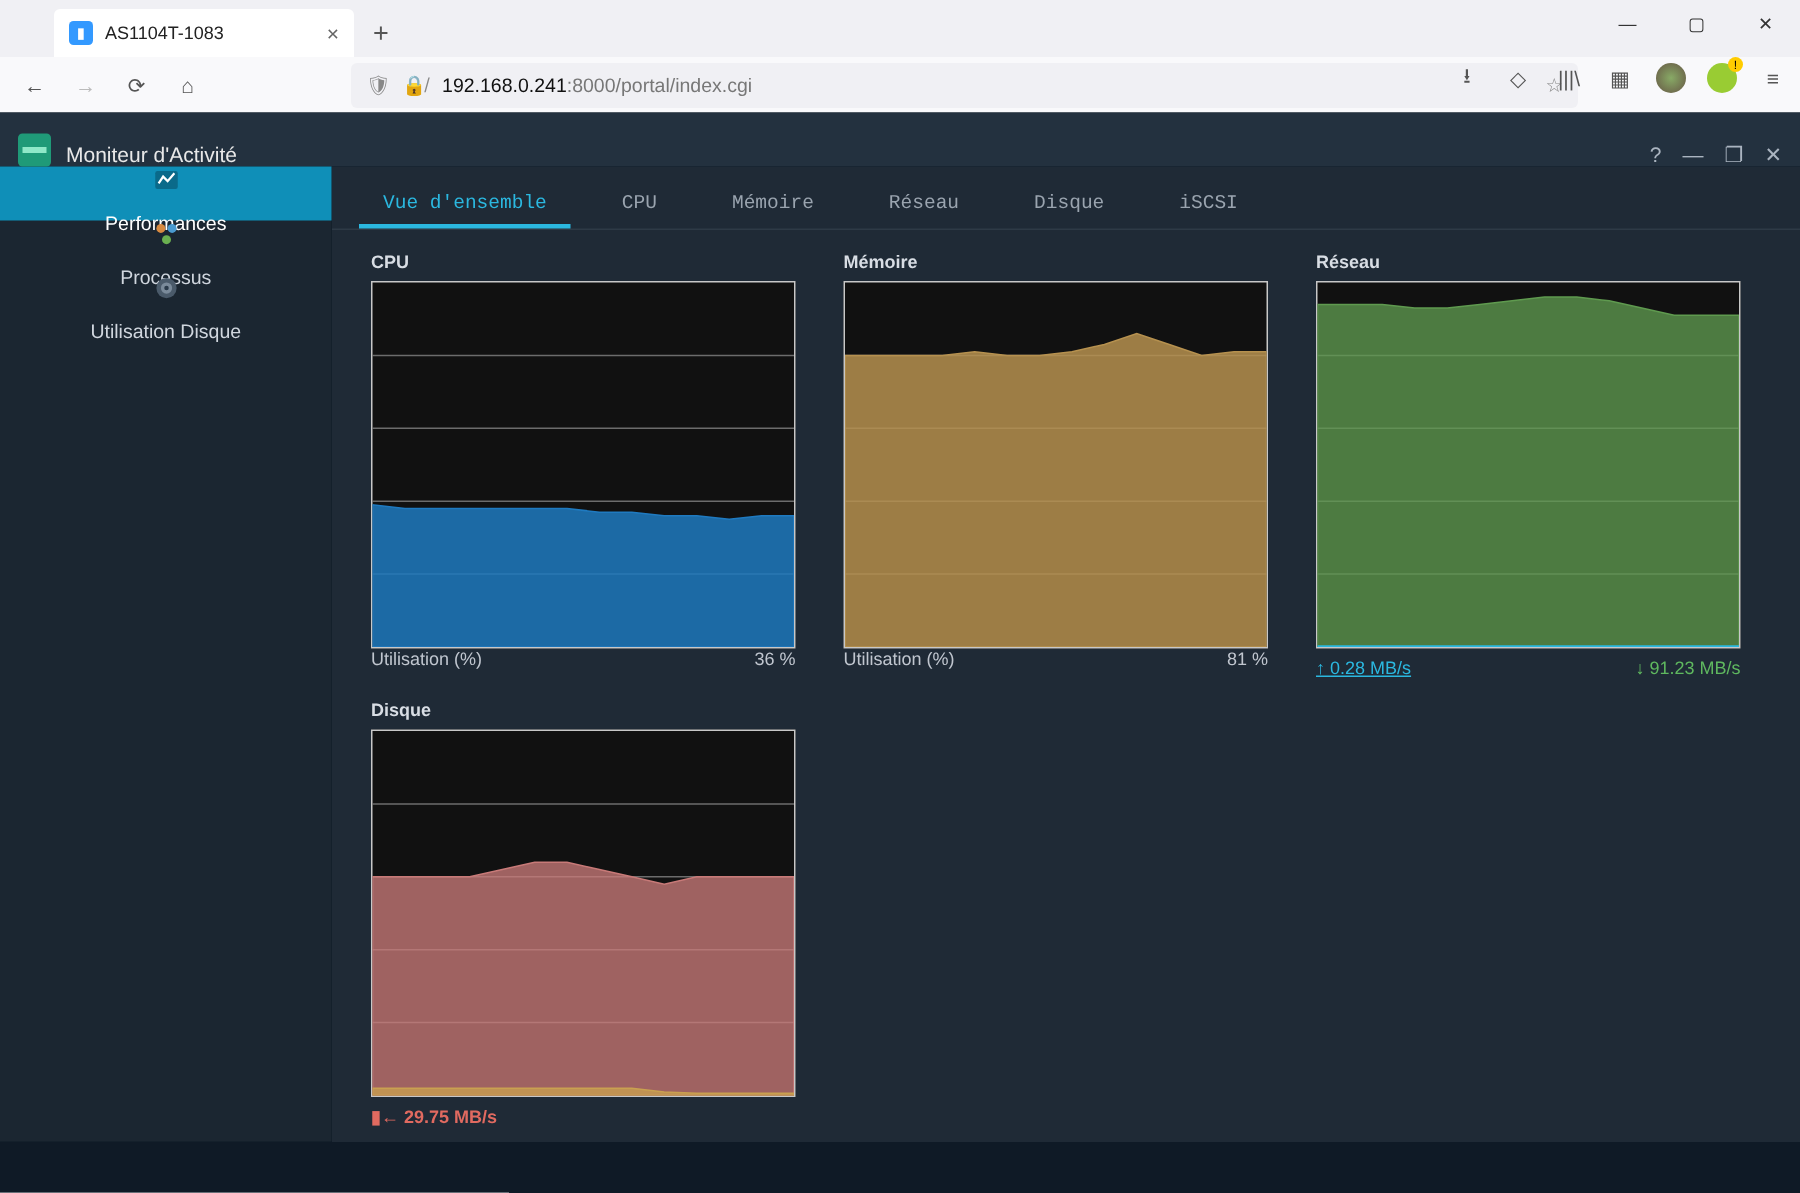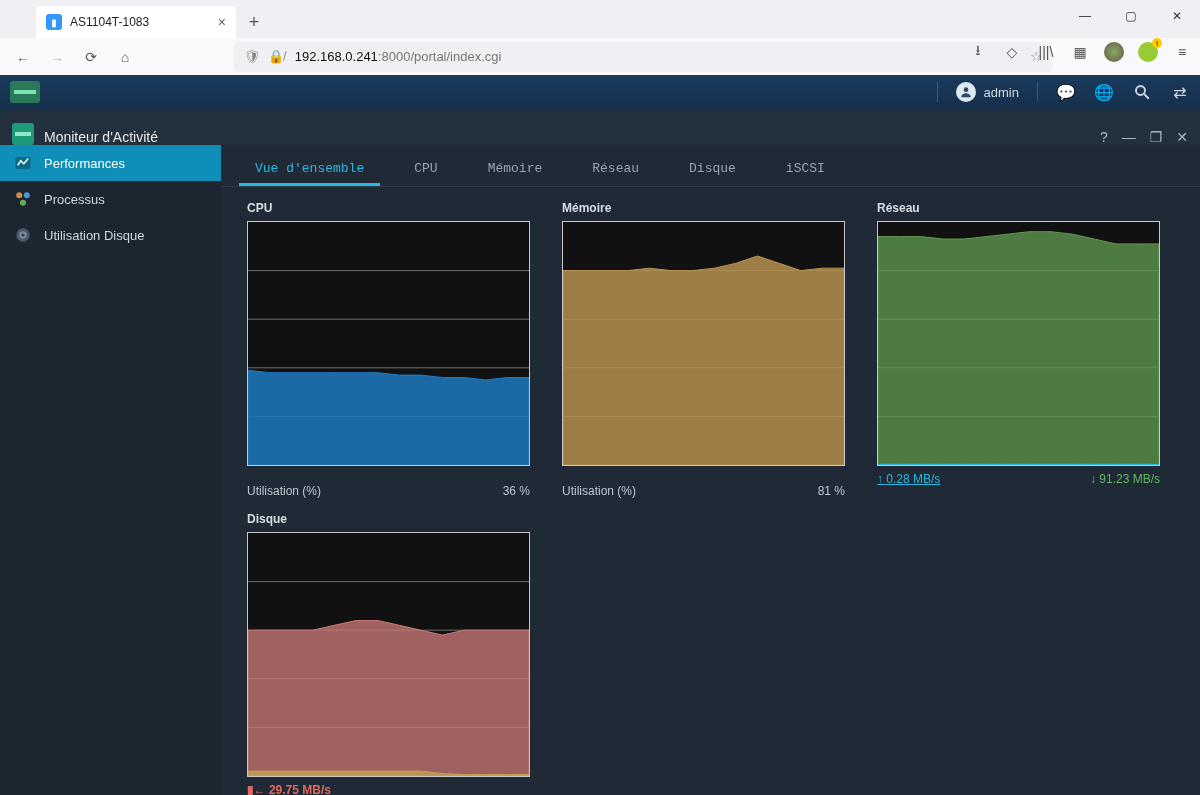--- a/index.html
+++ b/index.html
@@ -42,34 +42,34 @@
 
 
 .window-header { height:36px; background:#23313f; display:flex; align-items:flex-end; padding:0 12px; font-size:14px; color:#e8e8e8; }
 .window-header .win-icon { width:22px; height:22px; background:#1f9a78; border-radius:3px; margin-right:10px; position:relative;}
 .window-header .win-icon::after{content:"";position:absolute;left:3px;right:3px;top:9px;height:4px;background:#8fe8c8;}
 .window-header .header-actions { margin-left:auto; display:flex; gap:14px; color:#aab4c0; font-size:14px;}
 
 
 .main { display:flex; height:calc(100% - 70px); }
 .sidebar { width:221px; background:#1b2631; }
-.side-item { height:36px; display:flex; align-items:center; padding:0 14px; gap:12px; font-size:13px; color:#d0d6de; cursor:pointer;}
+.side-item { height:36px; display:flex; align-items:center; padding:0 14px; gap:12px; font-size:13px; color:#d0d6de; cursor:pointer;flex-direction:column;}
 .side-item.active { background:#0f8fb8; color:#fff; }
 .side-icon { width:18px; height:18px; display:flex; align-items:center; justify-content:center; }
 
 .content { flex:1; background:#1f2a36; overflow:auto; }
 .tabs { height:38px; display:flex; align-items:flex-end; padding:0 18px; border-bottom:1px solid #2e3a46; margin-top:4px;}
 .tab-item { padding:0 16px 10px; font-size:13px; color:#9aa4af; cursor:pointer; margin-right:18px;font-family:Liberation Mono, monospace; }
 .tab-item.active { color:#2bb8e0; border-bottom:3px solid #2bb8e0; padding-bottom:7px;}
 
 .panels { display:grid; grid-template-columns:repeat(3, 283px); gap:14px 32px; padding:14px 26px; }
 .panel { }
 .panel-title { font-size:12px; font-weight:600; color:#d8dde4; margin-bottom:6px; }
 .chart { width:283px; height:245px; border:1px solid #c8c8c8; background:#111; position:relative; }
-.panel-footer { display:flex; justify-content:space-between; font-size:12px; color:#c0c6cf; margin-top:18px; }
+.panel-footer { display:flex; justify-content:space-between; font-size:12px; color:#c0c6cf; margin-top:0; }
 .net-footer { font-size:12px; margin-top:6px; display:flex; justify-content:space-between;}
 .net-up { color:#2bb8e0;text-decoration:underline; }
 .net-down { color:#5fb85f; }
 .disk-footer { font-size:12px; margin-top:6px; display:flex; gap:30px;}
 .disk-read { color:#e06a60;font-weight:bold; }
 .disk-write { color:#bef264;margin-top:36px; }
 
 svg { display:block; }
 .second-row { grid-column:1/2; }
 </style>
@@ -108,45 +108,20 @@
     <span>◇</span>
     <span>|||\</span>
     <span>▦</span>
     <span class="avatar-small"></span>
     <span class="puzzle"></span>
     <span>≡</span>
   </div>
 </div>
 
 <div class="app">
-  <div class="app-topbar">
-    <div class="app-logo"></div>
-    <div class="topbar-right">
-      <div class="topbar-sep"></div>
-      <div class="topbar-user">
-        <div class="user-avatar">
-          <svg width="14" height="14" viewBox="0 0 24 24" fill="#2a4a6a">
-              <circle cx="12" cy="8" r="4"></circle>
-              <path d="M4 20c0-4 4-6 8-6s8 2 8 6v1H4z"></path>
-            </svg>
-        </div>
-        <span>admin</span>
-      </div>
-      <div class="topbar-sep"></div>
-      <div class="topbar-icon">💬</div>
-      <div class="topbar-icon">🌐</div>
-      <div class="topbar-icon">
-        <svg width="18" height="18" viewBox="0 0 24 24" fill="none" stroke="#cfd8e0" stroke-width="2.5">
-            <circle cx="10" cy="10" r="6"></circle>
-            <line x1="15" y1="15" x2="21" y2="21"></line>
-          </svg>
-      </div>
-      <div class="topbar-icon">⇄</div>
-    </div>
-  </div>
 
   <div class="window-header">
     <div class="win-icon"></div>
     <span>Moniteur d'Activité</span>
     <div class="header-actions">
       <span>?</span>
       <span>—</span>
       <span>❐</span>
       <span>✕</span>
     </div>

